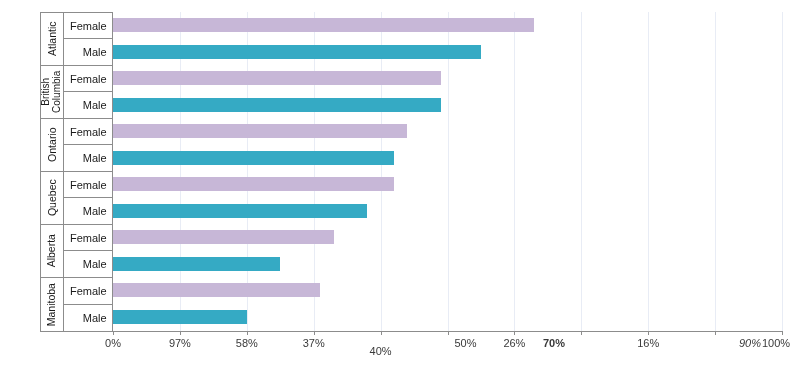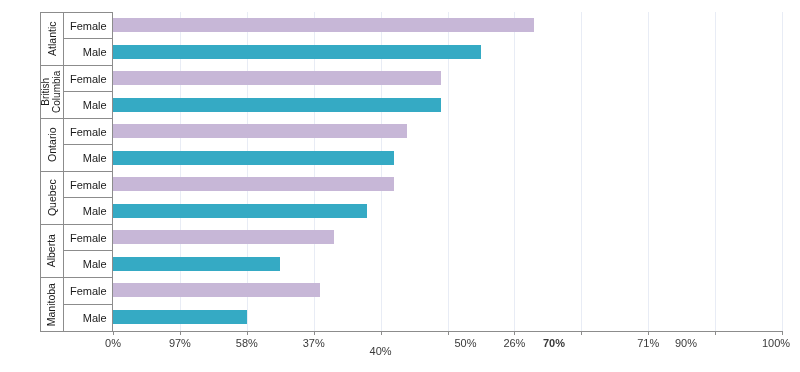--- a/index.html
+++ b/index.html
@@ -247,18 +247,18 @@
     <div class="tick-label" style="left: 313.7px;">37%</div>
     <div class="tick-mark" style="left: 380.6px;"></div>
     <div class="tick-label" style="left: 380.6px; margin-top: 8px;">40%</div>
     <div class="tick-mark" style="left: 447.5px;"></div>
     <div class="tick-label" style="left: 447.5px; margin-left: 18px;">50%</div>
     <div class="tick-mark" style="left: 514.4px;"></div>
     <div class="tick-label" style="left: 514.4px;">26%</div>
     <div class="tick-mark" style="left: 581.3px;"></div>
     <div class="tick-label" style="left: 554px; font-weight: bold;">70%</div>
     <div class="tick-mark" style="left: 648.2px;"></div>
-    <div class="tick-label" style="left: 648.2px;">71%</div>
+    <div class="tick-label" style="left: 648.2px;">16%</div>
     <div class="tick-mark" style="left: 715.1px;"></div>
-    <div class="tick-label" style="left: 686px;">90%</div>
+    <div class="tick-label" style="left: 750px; font-style: italic;">90%</div>
     <div class="tick-mark" style="left: 782px;"></div>
     <div class="tick-label" style="left: 776px;">100%</div>
   </div>
 
 </body></html>

